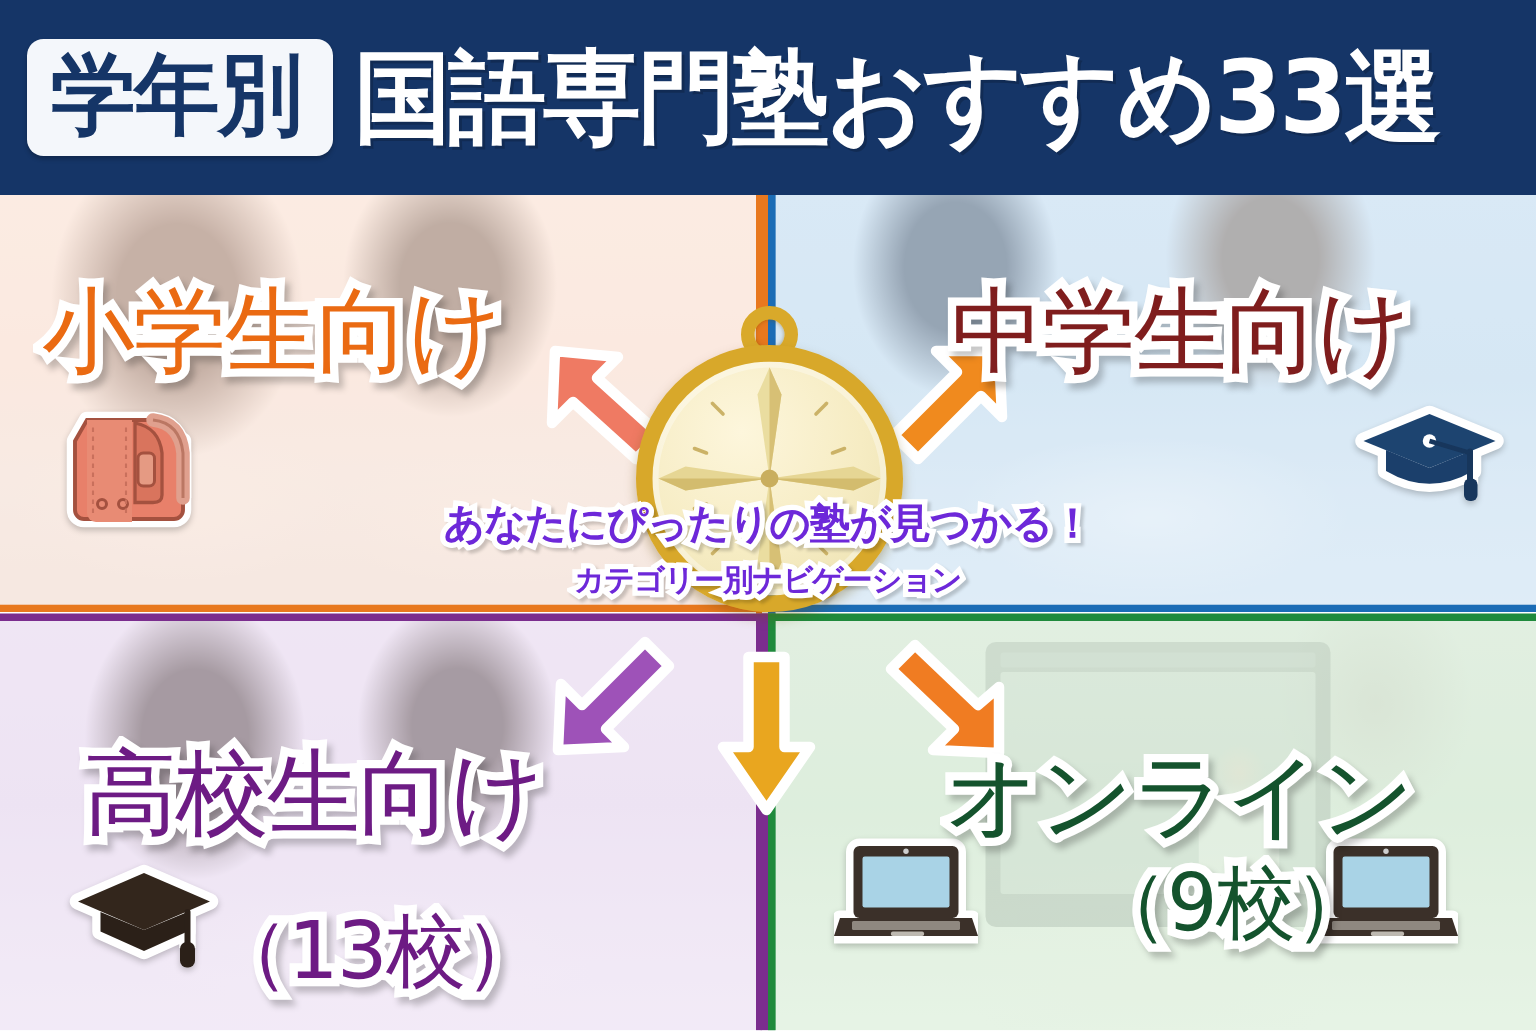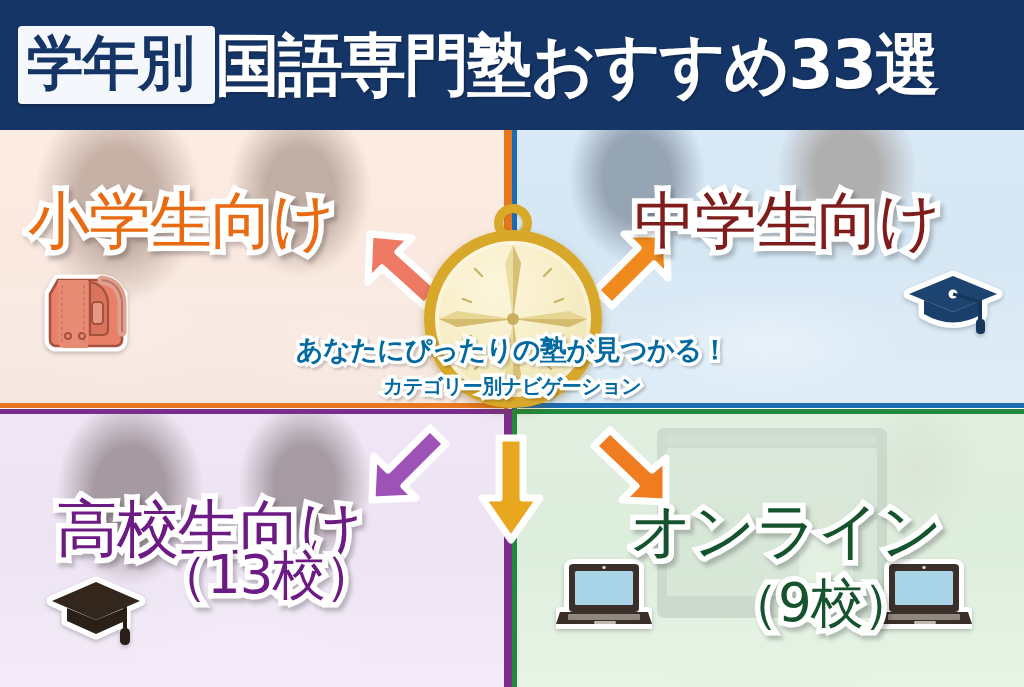--- a/index.html
+++ b/index.html
@@ -18,22 +18,23 @@
   .header{
     position:absolute;left:0;top:0;width:1024px;height:130px;
     background:#153567;
     display:flex;align-items:center;
     padding-left:18px;
     overflow:hidden;
   }
   .badge{
     flex:0 0 auto;
     background:#f4f7fb;
-    border-radius:4px;
-    padding:6px 14px 10px 9px;
+    border-radius:11px;
+    padding:6px 14px 10px 16px;
+    margin-right:14px;
     box-shadow:0 2px 3px rgba(0,0,0,.25);
   }
   .badge-text{
     display:block;
     color:#153567;
     font-size:59px;line-height:62px;
     font-weight:bold;
     letter-spacing:-1px;
     white-space:nowrap;
     transform:scaleX(.96);
@@ -144,31 +145,31 @@
   .ol-purple{ color:#6d1b84; -webkit-text-stroke:11px #ffffff; paint-order:stroke fill; }
   .ol-green { color:#14532d; -webkit-text-stroke:11px #ffffff; paint-order:stroke fill; }
   .shadowed{ filter:drop-shadow(3px 4px 2px rgba(0,0,0,.22)); }
 
   
   .lbl-tl-main{left:28px;  top:190px; }
   .lbl-tl-sub {left:140px; top:268px; }
   .lbl-tr-main{left:634px; top:190px; }
   .lbl-tr-sub {left:726px; top:266px; }
   .lbl-bl-main{left:56px;  top:498px; }
-  .lbl-bl-sub {left:140px; top:548px;margin-left:15px; }
+  .lbl-bl-sub {left:140px; top:608px; }
   .lbl-br-main{left:630px; top:500px; }
   .lbl-br-sub {left:726px; top:576px;text-align:right; }
 
   
   .centre-copy{
     position:absolute;left:0;top:334px;width:1024px;
     text-align:center;pointer-events:none;
   }
   .cc-line{
-    display:block;color:#0369a1;font-weight:bold;white-space:nowrap;
+    display:block;color:#6d28d9;font-weight:bold;white-space:nowrap;
     -webkit-text-stroke:7px #ffffff;paint-order:stroke fill;
     filter:drop-shadow(2px 2px 1px rgba(0,0,0,.18));
   }
   .cc-1{font-size:27px;line-height:32px;letter-spacing:-.5px;}
   .cc-2{font-size:20px;line-height:40px;letter-spacing:-.5px;}
 
   
   .compass-wrap{
     position:absolute;left:418px;top:204px;width:190px;height:270px;
   }

